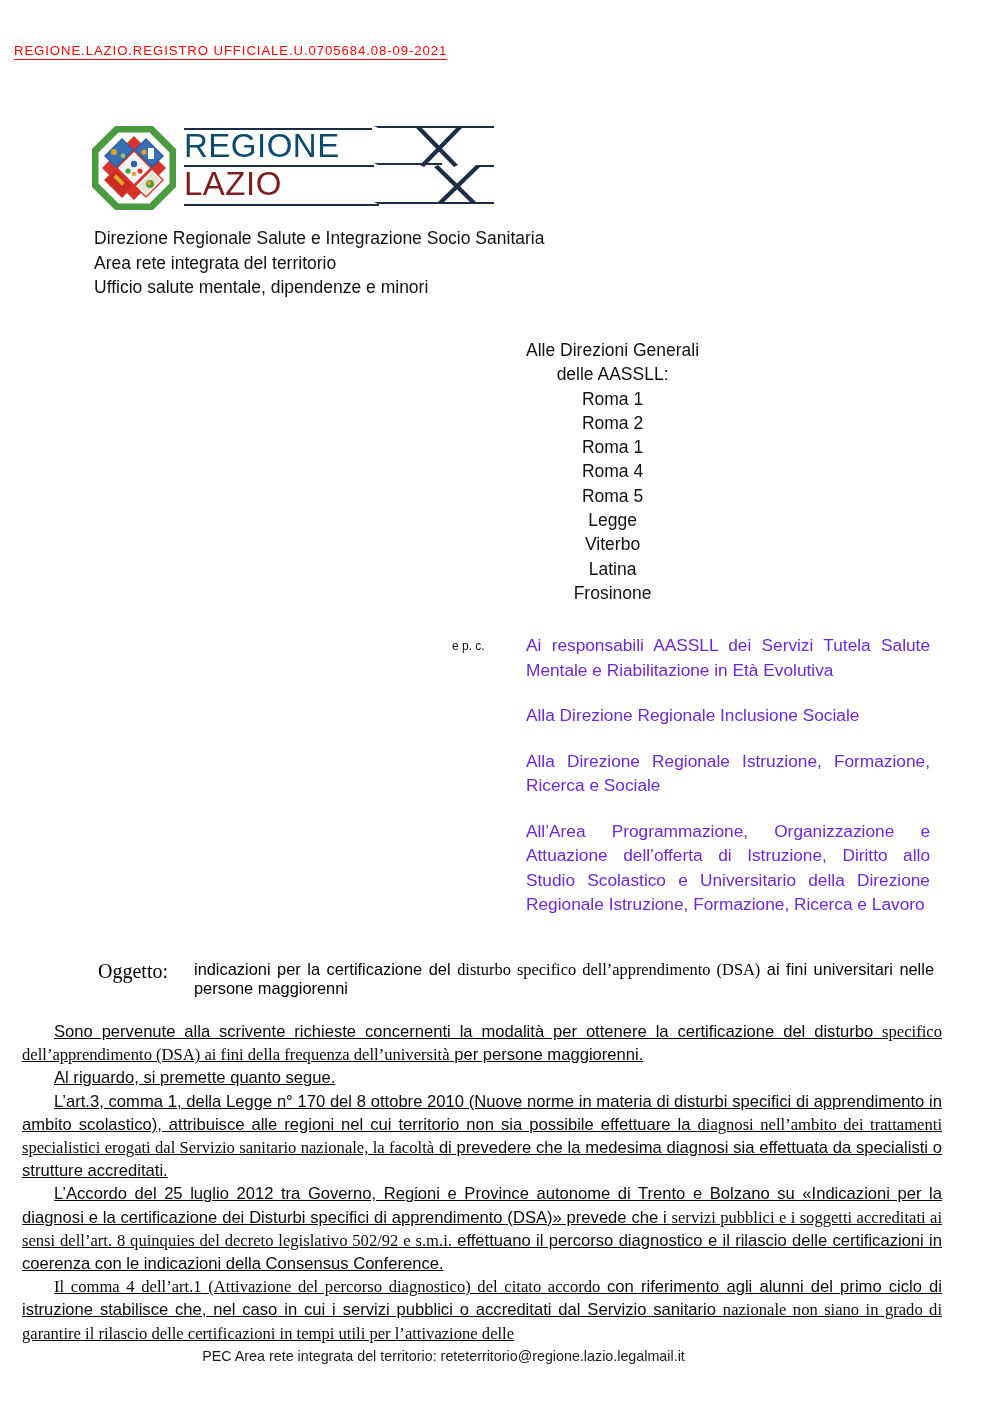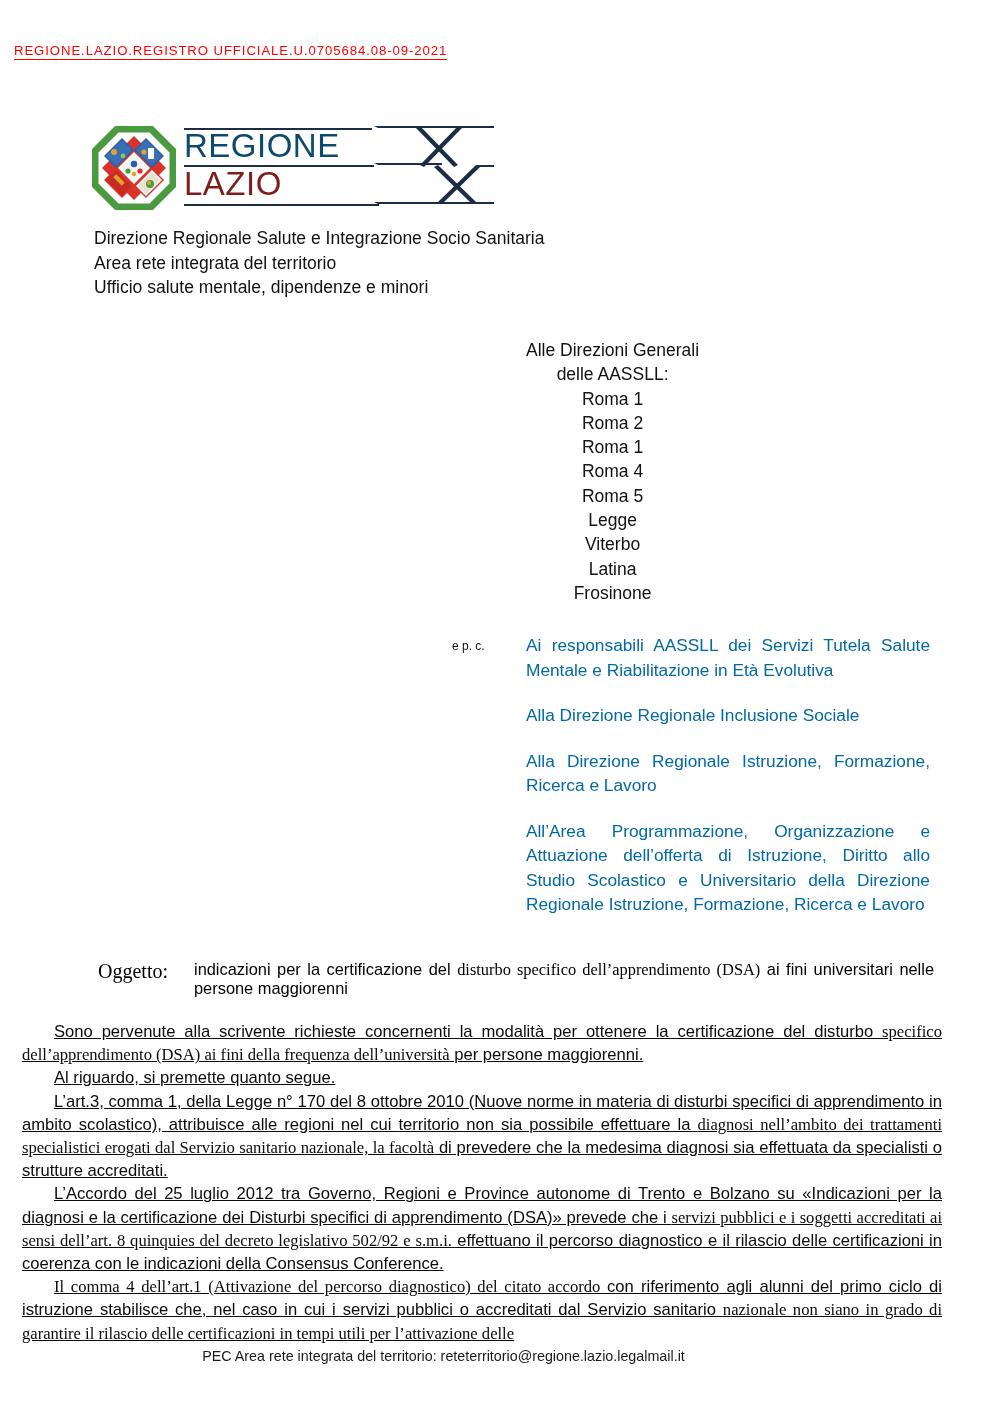--- a/index.html
+++ b/index.html
@@ -143,21 +143,21 @@
     line-height: 24px;
     color: #111;
   }
   .epc-group {
     position: absolute;
     left: 526px;
     top: 621px;
     width: 404px;
     font-size: 17.3px;
     line-height: 24.5px;
-    color: #0369a1;
+    color: #6d28d9;
   }
   .epc-group p {
     margin: 0 0 21px 0;
     text-align: justify;
     text-justify: inter-word;
   }
   .epc-group p:last-child { margin-bottom: 0; }
   .serif { font-family: "Liberation Serif", serif; }
 
   
@@ -298,21 +298,21 @@
     <div>Viterbo</div>
     <div>Latina</div>
     <div>Frosinone</div>
   </div>
 
   <div class="epc-label">e p. c.</div>
 
   <div class="epc-group">
     <p>Ai responsabili AASSLL dei Servizi Tutela Salute Mentale e Riabilitazione in Età Evolutiva</p>
     <p>Alla Direzione Regionale Inclusione Sociale</p>
-    <p>Alla Direzione Regionale Istruzione, Formazione, Ricerca e Lavoro</p>
+    <p>Alla Direzione Regionale Istruzione, Formazione, Ricerca e Sociale</p>
     <p>All’Area Programmazione, Organizzazione e Attuazione dell’offerta di Istruzione, Diritto allo Studio Scolastico e Universitario della Direzione Regionale Istruzione, Formazione, Ricerca e Lavoro</p>
   </div>
 
   <div class="oggetto-row">
     <span class="oggetto-label">Oggetto:</span>
     <span class="oggetto-text"><span>indicazioni per la certificazione del </span><span class="serif">disturbo specifico dell’apprendimento (DSA)</span><span> ai fini universitari nelle persone maggiorenni</span></span>
   </div>
 
   <div class="body-text">
     <p><span>Sono pervenute alla scrivente richieste concernenti la modalità per ottenere la certificazione del disturbo </span><span class="serif">specifico dell’apprendimento (DSA) ai fini della frequenza dell’università</span><span> per persone maggiorenni.</span></p>

